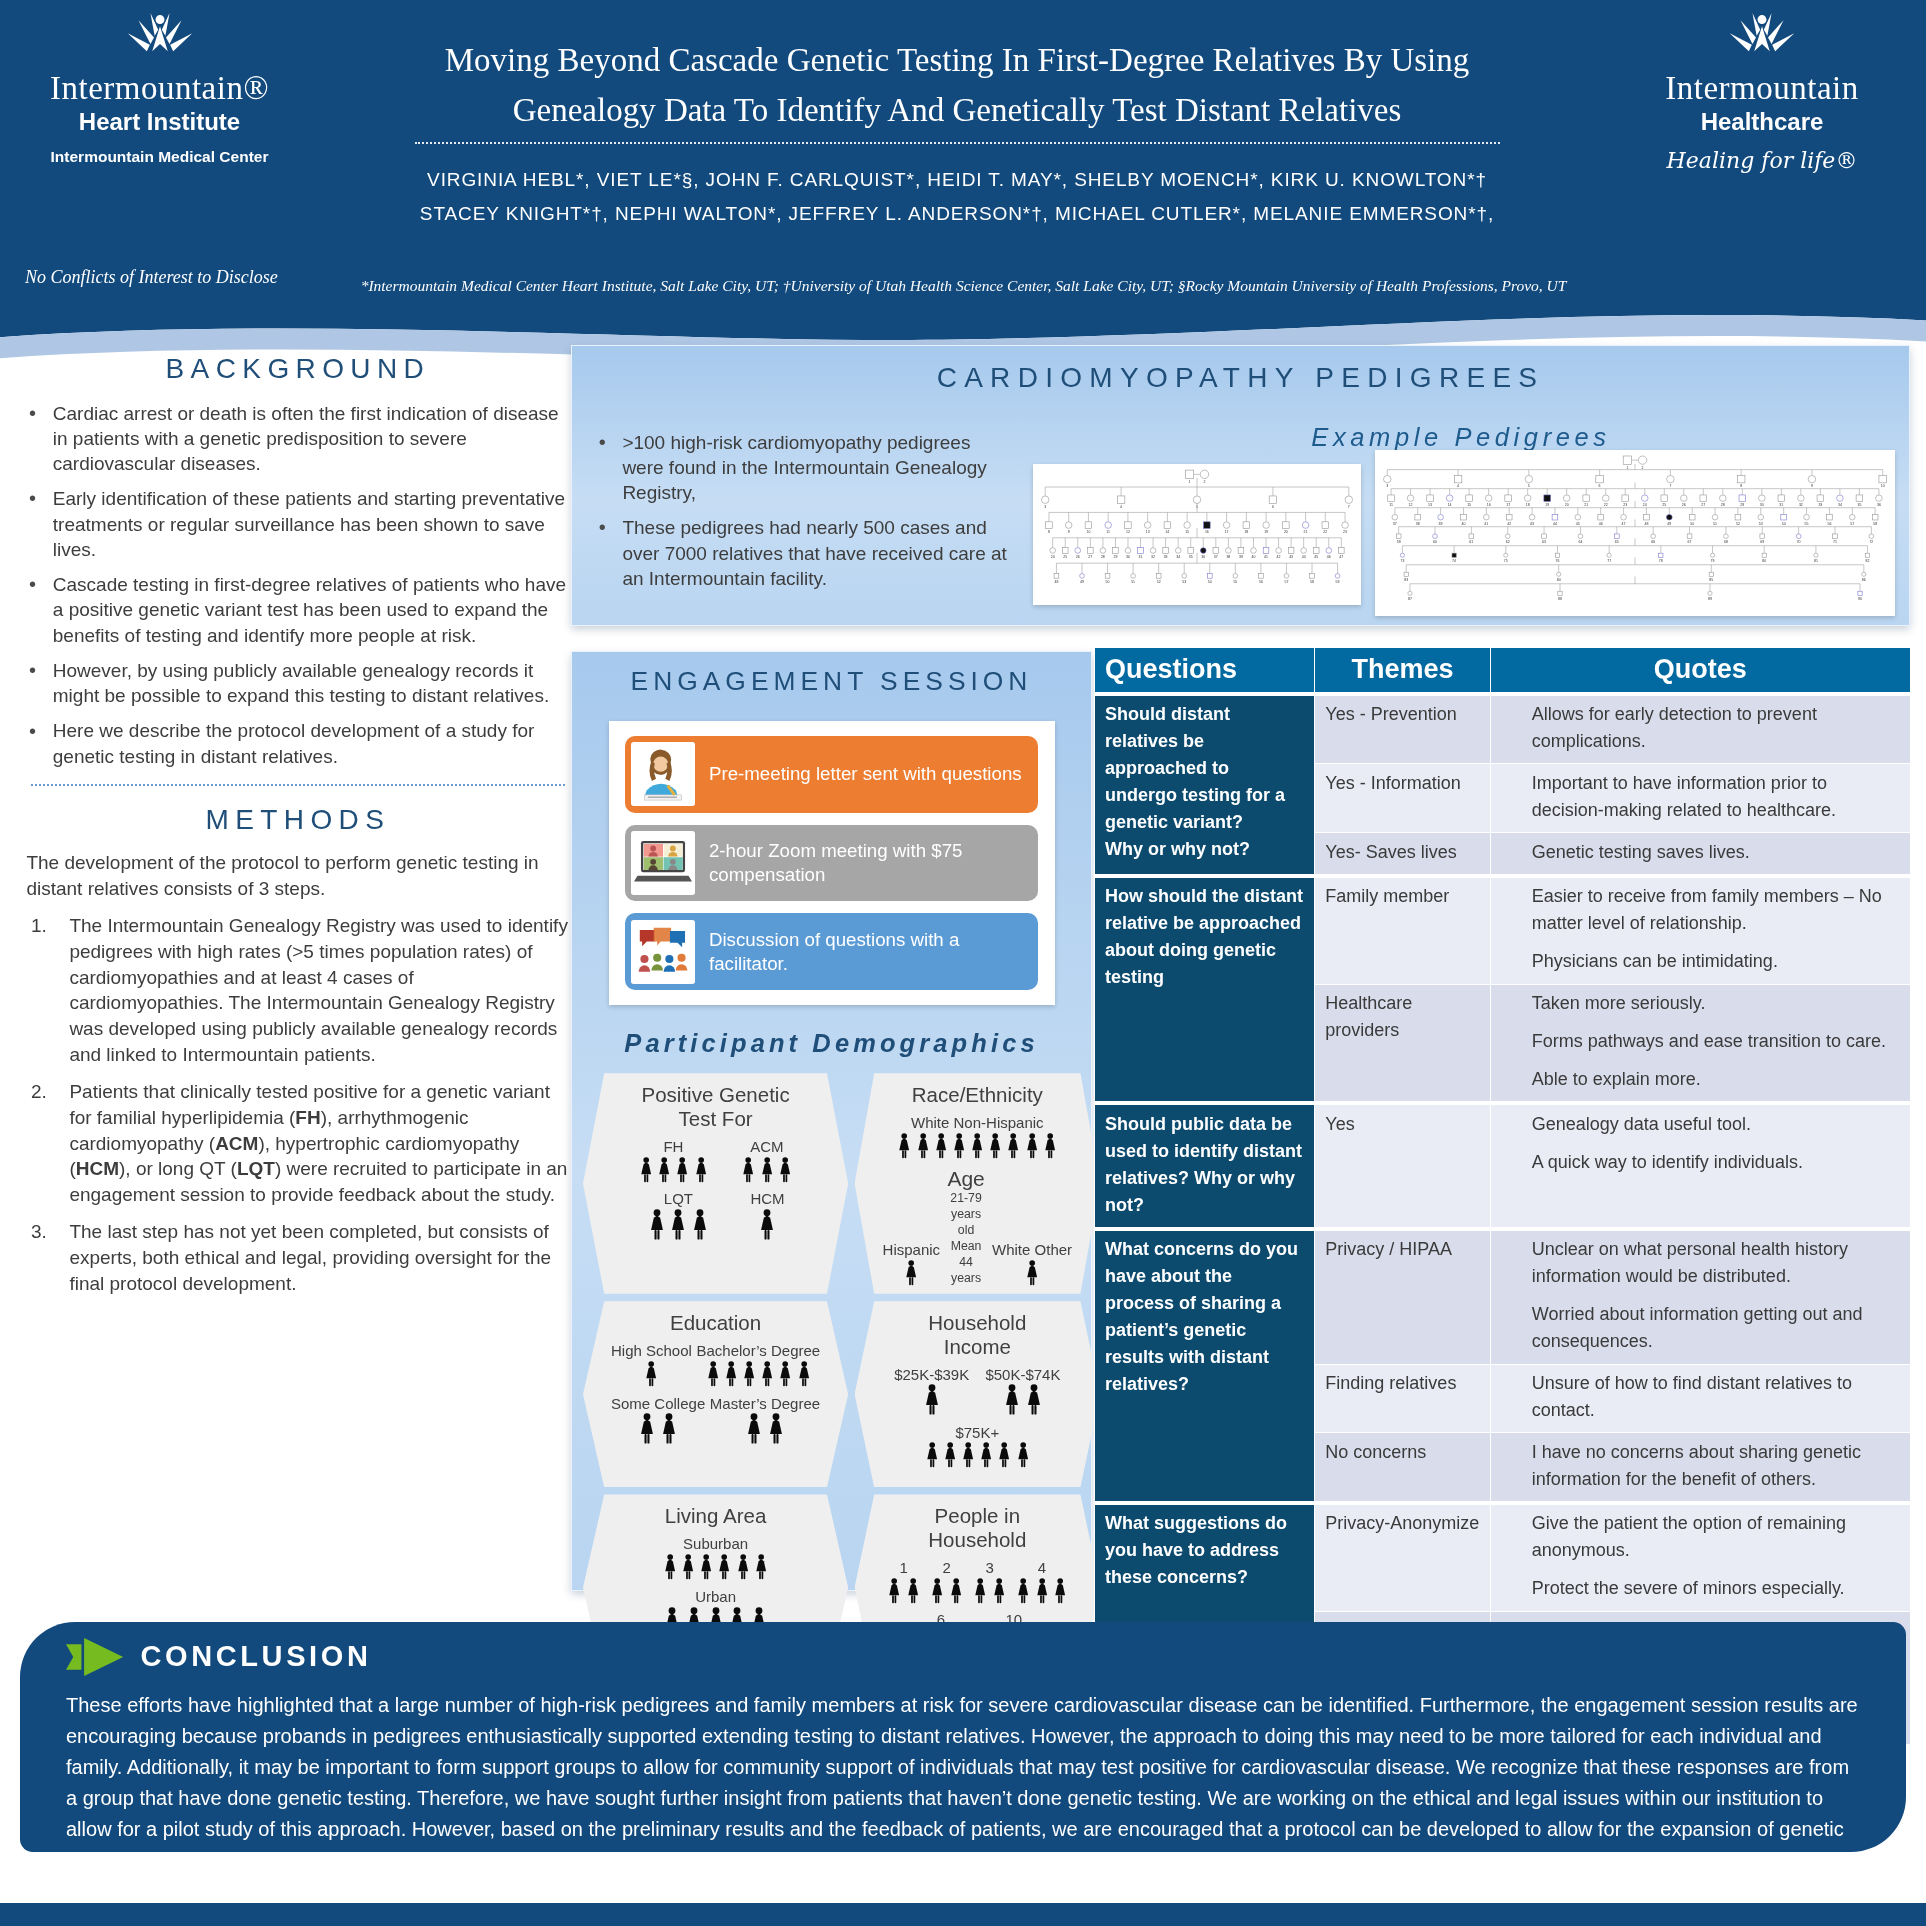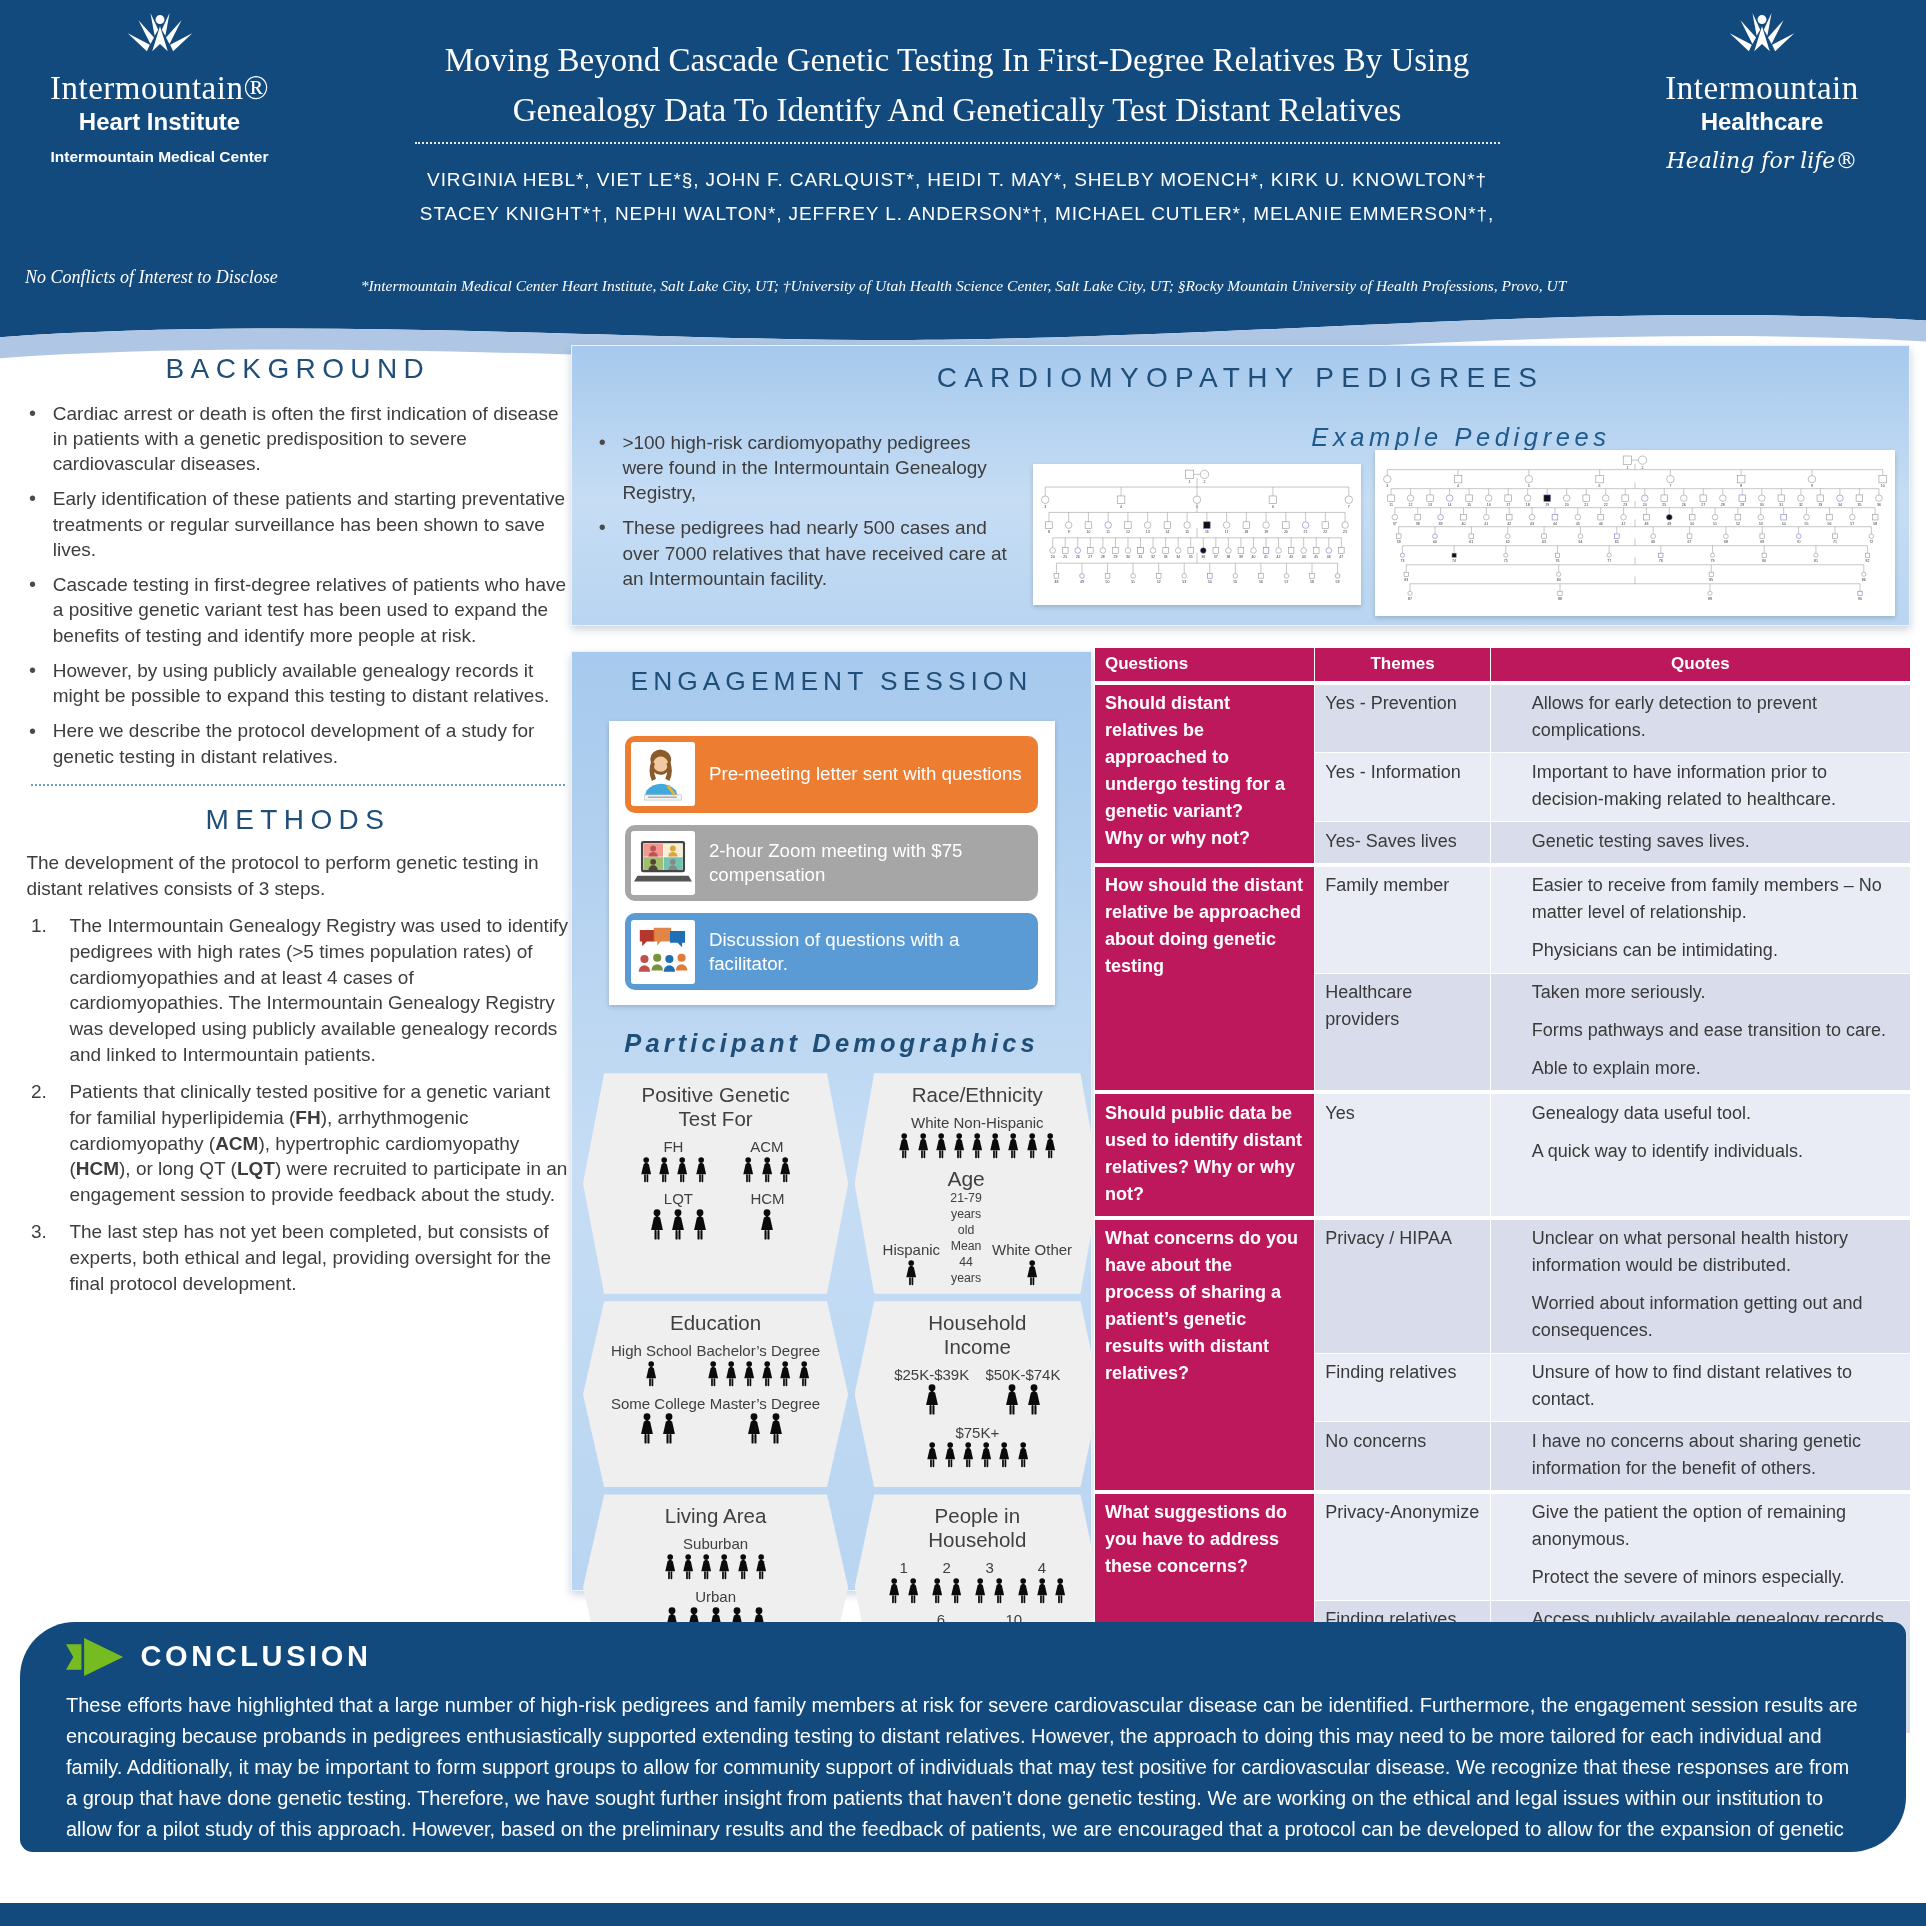--- a/index.html
+++ b/index.html
@@ -77,25 +77,25 @@
   .icons { display:flex; justify-content:center; gap:1.8px; }
   svg.pp { width:20px; height:32px; fill:#0b0b0b; }
   svg.pp.s { width:16.4px; height:26.4px; }
   .age-block { padding:0 2.7px; }
   .age-block .age-title { font-size:21px; color:#404040; }
   .age-block .age-note { font-size:12.3px; color:#404040; line-height:1.3; }
 
   
   .table-wrap { position:absolute; left:1094px; top:647px; width:817px; z-index:2; }
   table { width:100%; border-collapse:collapse; }
-  th { background:#be185d; color:#fff; font-size:17px; font-weight:bold; padding:6.4px 10px;
+  th { background:#0369a1; color:#fff; font-size:27px; font-weight:bold; padding:6.4px 10px;
        border:1.8px solid #fff; text-align:center; }
   th.qh { text-align:left; }
   td { border:1.8px solid #fff; font-size:18px; padding:5.5px 10px 8.2px; vertical-align:top; line-height:1.5; }
-  td.q { background:#be185d; color:#fff; font-weight:bold; white-space:pre-line; width:27%; font-size:18px; }
+  td.q { background:#0c4a6e; color:#fff; font-weight:bold; white-space:pre-line; width:27%; font-size:18px; }
   td.theme { width:21.5%; color:#3a3a3a; }
   td.quote { width:51.5%; color:#3a3a3a;padding-left:41px; }
   td.quote p { margin:0 0 11px; }
   td.quote p:last-child { margin-bottom:0; }
   .dark  { background:#D9DDEB; }
   .light { background:#E9EBF5; }
   tr.group-start td { border-top:4.6px solid #fff; }
 
   
   .conclusion { position:absolute; left:20px; top:1622px; width:1886px; height:230px;

